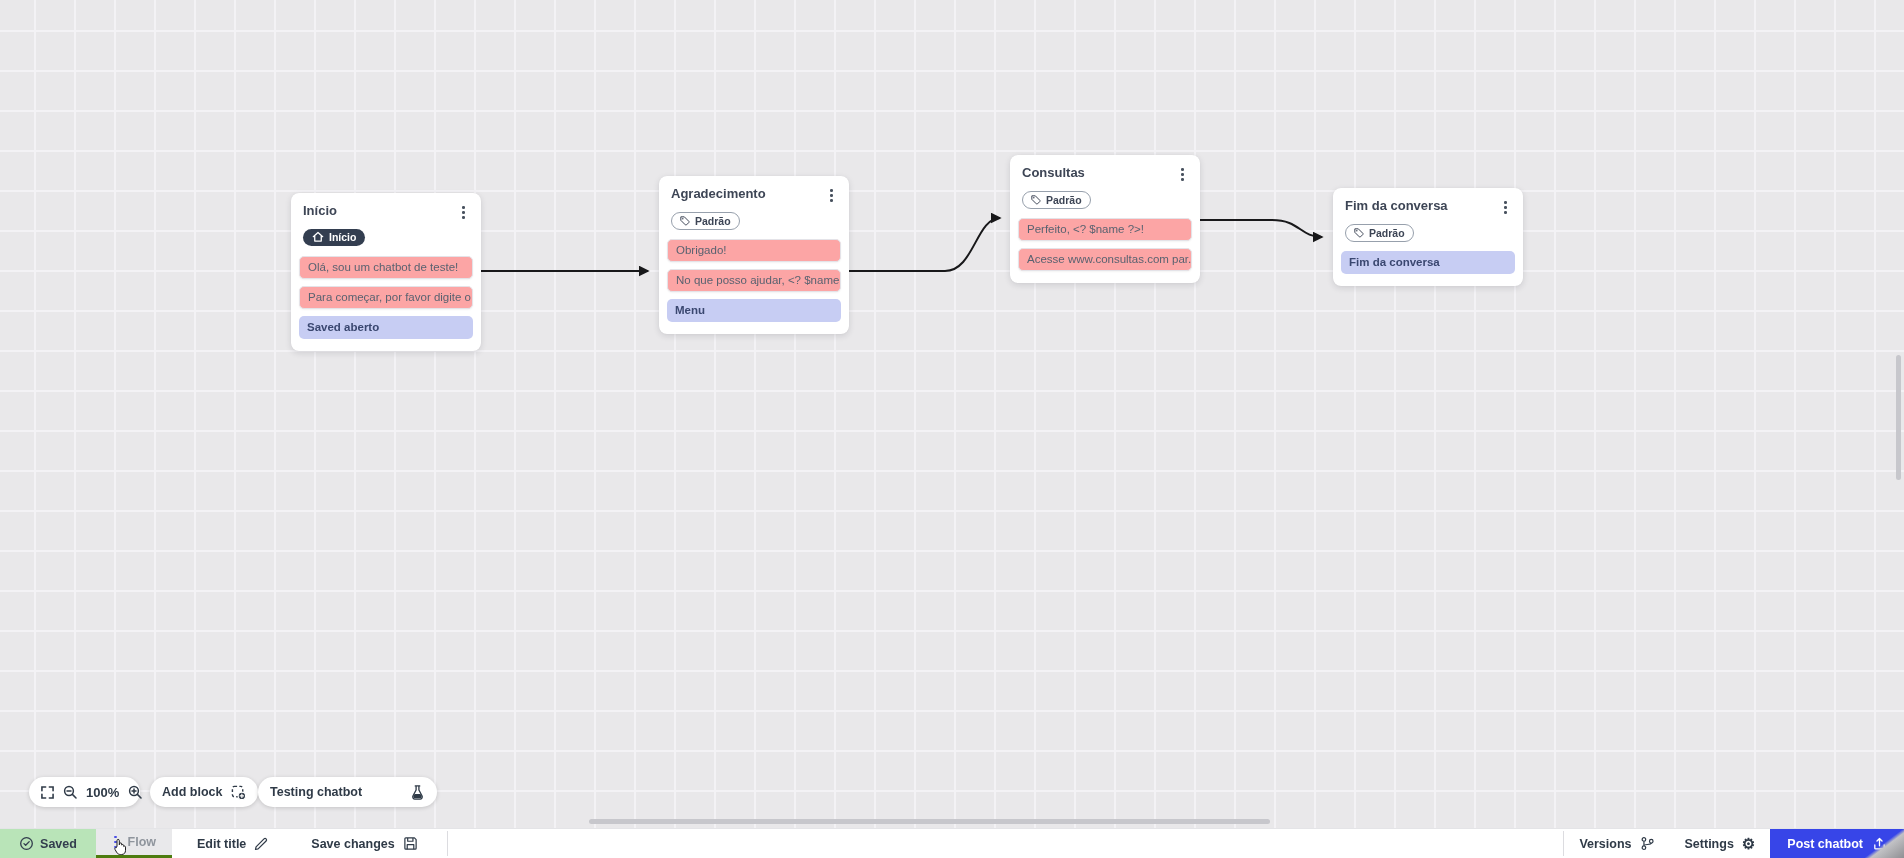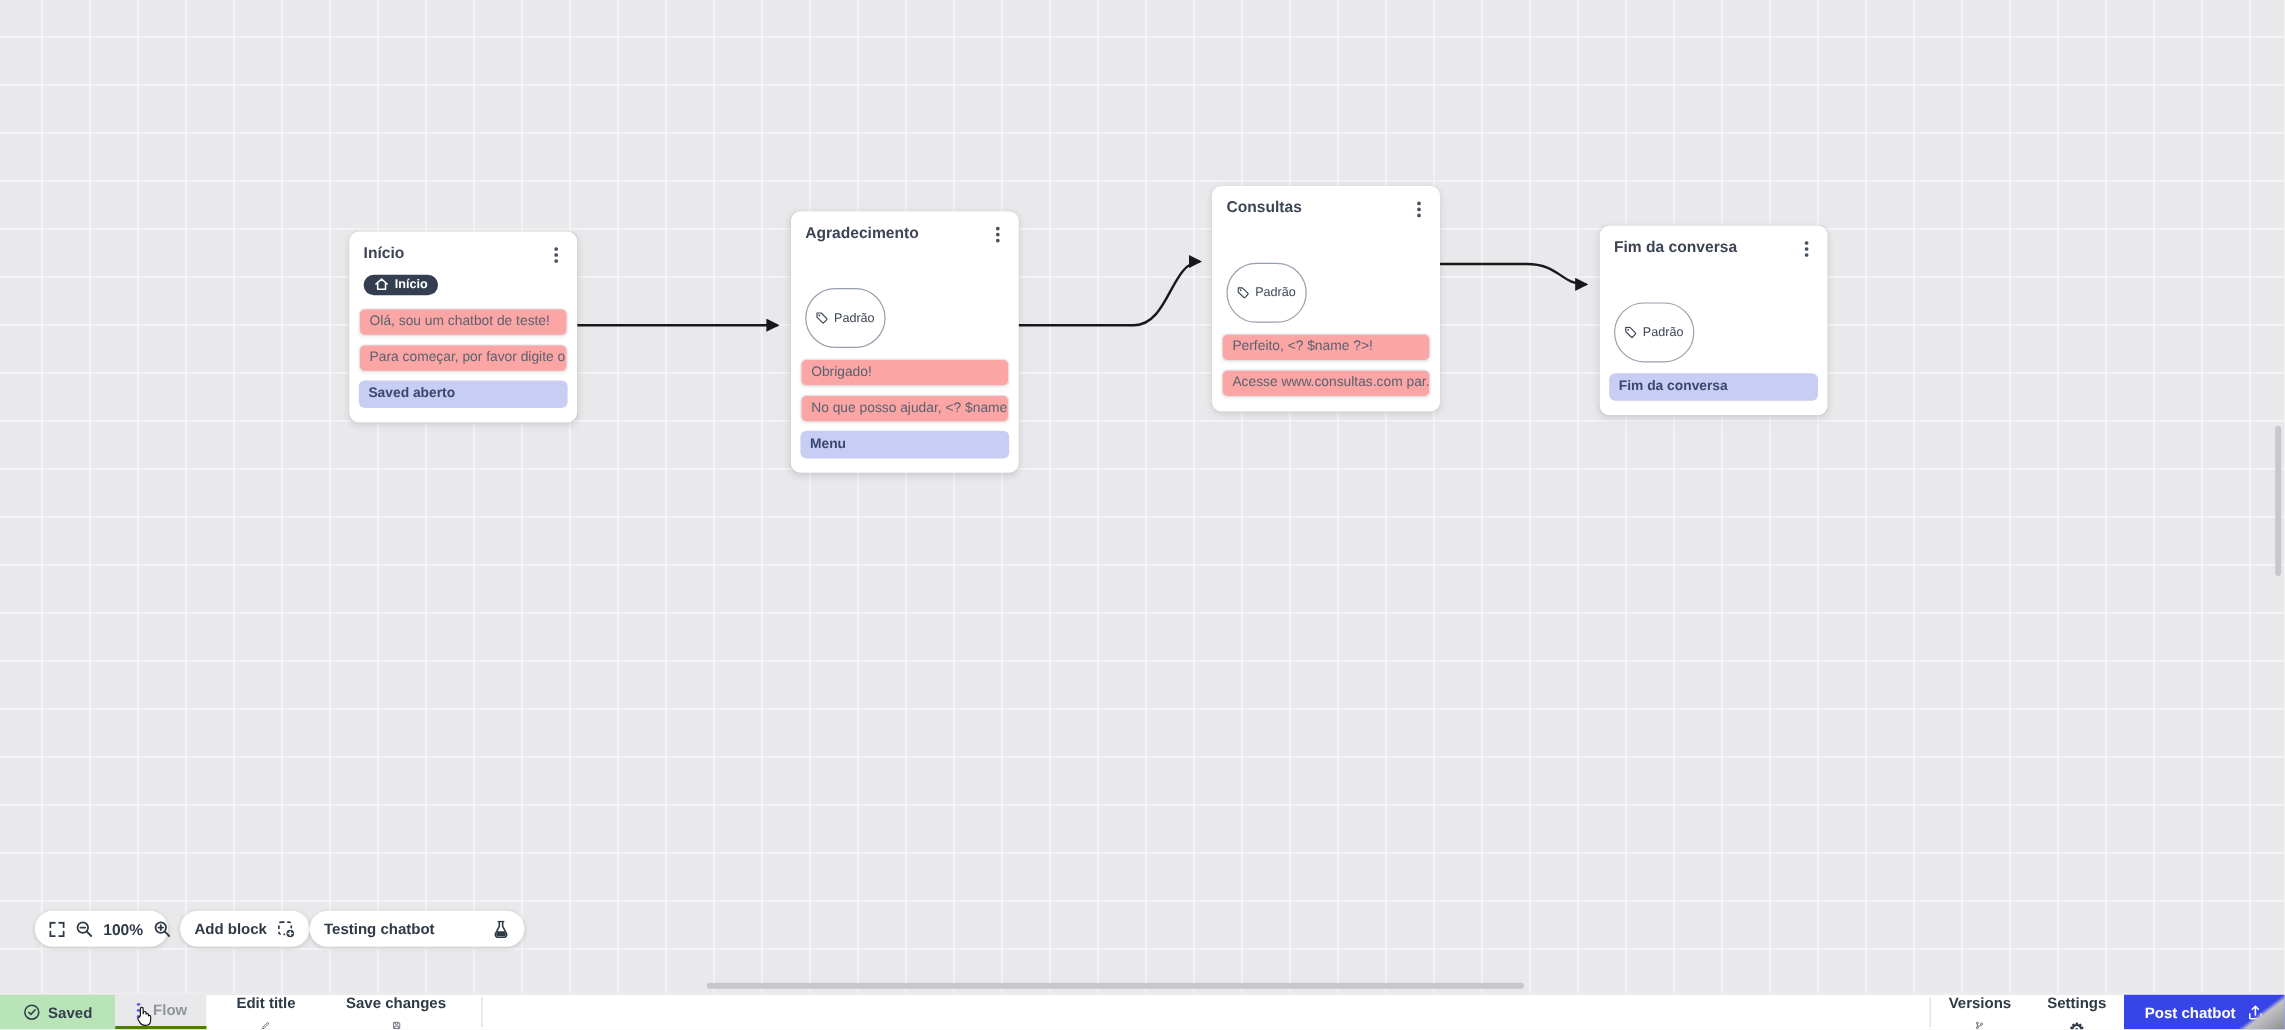--- a/index.html
+++ b/index.html
@@ -19,50 +19,50 @@
   .node{position:absolute;width:190px;box-sizing:border-box;background:#fff;border-radius:8px;
     padding:10px 8px 12px;box-shadow:0 2px 6px rgba(40,40,60,.14),0 0 1px rgba(0,0,0,.08);cursor:grab;}
   .node-head{display:flex;justify-content:space-between;align-items:flex-start;padding:0 4px;}
   .node-title{font-size:13px;font-weight:700;color:#3d4555;line-height:15px;}
   .kebab{display:flex;flex-direction:column;gap:2.5px;padding:3px 4px;cursor:pointer;}
   .kebab i{width:2.6px;height:2.6px;border-radius:50%;background:#49525f;display:block;}
   .badge-line{padding:0 4px;margin:7px 0 9px;}
   .badge-dark{display:inline-flex;align-items:center;gap:5px;background:#333e50;color:#fff;
     font-size:10.5px;font-weight:700;border-radius:999px;padding:0 9px;height:17px;line-height:17px;}
   .badge-outline{display:inline-flex;align-items:center;gap:5px;background:#fff;border:1px solid #97a0ac;
-    color:#3d4555;font-size:10.5px;font-weight:400;border-radius:999px;padding:16px 8px;height:16px;line-height:16px;margin-top:28px;}
+    color:#3d4555;font-size:10.5px;font-weight:700;border-radius:999px;padding:0 8px;height:16px;line-height:16px;}
   .row{height:23px;line-height:23px;border-radius:5px;font-size:11.5px;padding:0 8px;
     white-space:nowrap;overflow:hidden;cursor:pointer;}
   .row + .row{margin-top:7px;}
   .row.msg{background:#fca5a5;border:1px solid #e4e3e8;color:#596270;box-shadow:0 1px 2px rgba(0,0,0,.05);
     height:21px;line-height:21px;}
   .row.hl{background:#c7cdf3;color:#3a4770;font-weight:700;}
 
   
-  .tool-card{position:absolute;top:759px;height:30px;background:#fff;border-radius:15px;
+  .tool-card{position:absolute;top:777px;height:30px;background:#fff;border-radius:15px;
     box-shadow:0 1px 4px rgba(0,0,0,.16);display:flex;align-items:center;gap:9px;padding:0 12px;
     font-size:12.5px;font-weight:700;color:#2f3a47;}
   .tool-icon{display:flex;align-items:center;cursor:pointer;color:#2f3a47;}
   .zoom-label{font-size:13px;font-weight:700;}
 
   
   .hthumb{position:absolute;left:589px;top:819px;width:681px;height:5px;border-radius:3px;background:#c7c7cc;cursor:pointer;}
   .vthumb{position:absolute;left:1896px;top:355px;width:5px;height:125px;border-radius:3px;background:#c7c7cc;cursor:pointer;}
 
   
   .bbar{position:absolute;left:0;bottom:0;width:1904px;height:30px;background:#fff;
     border-top:1px solid #e4e4e7;display:flex;align-items:stretch;box-sizing:border-box;
     font-size:12.5px;color:#2f3a47;}
   .saved{width:96px;background:#b9e4b8;display:flex;align-items:center;justify-content:center;gap:6px;
     font-weight:700;color:#333e4e;}
   .flowtab{width:76px;background:#e9e9eb;border-bottom:3px solid #4d7c0f;display:flex;align-items:center;
     justify-content:center;gap:9px;box-sizing:border-box;color:#8f959d;font-weight:700;cursor:pointer;}
   .kebab-blue{display:flex;flex-direction:column;gap:2.3px;cursor:pointer;padding:2px;}
   .kebab-blue i{width:2.6px;height:2.6px;border-radius:50%;background:#4b50e6;display:block;}
-  .bbtn{display:flex;align-items:center;gap:8px;padding:0 15px;font-weight:700;color:#2f3a47;cursor:pointer;background:transparent;border:none;font-size:12.5px;font-family:inherit;flex-direction:column;}
+  .bbtn{display:flex;align-items:center;gap:8px;padding:0 15px;font-weight:700;color:#2f3a47;cursor:pointer;background:transparent;border:none;font-size:12.5px;font-family:inherit;}
   .vdiv{width:1px;background:#dcdce0;margin:2px 0;}
   .spacer{flex:1;}
   .post{background:#3745e8;color:#fff;display:flex;align-items:center;gap:9px;padding:0 17px;
     font-weight:700;cursor:pointer;border:none;font-size:12.5px;font-family:inherit;}
   .gear-glyph{font-size:15px;line-height:15px;color:#2f3a47;}
 
   
   .corner{position:absolute;right:0;bottom:0;width:40px;height:30px;
     background:linear-gradient(to left top,#8f8f93 0%,#c2c2c5 42%,transparent 50%);pointer-events:none;}
   .cursor{position:absolute;left:112px;top:838px;z-index:60;pointer-events:none;}

